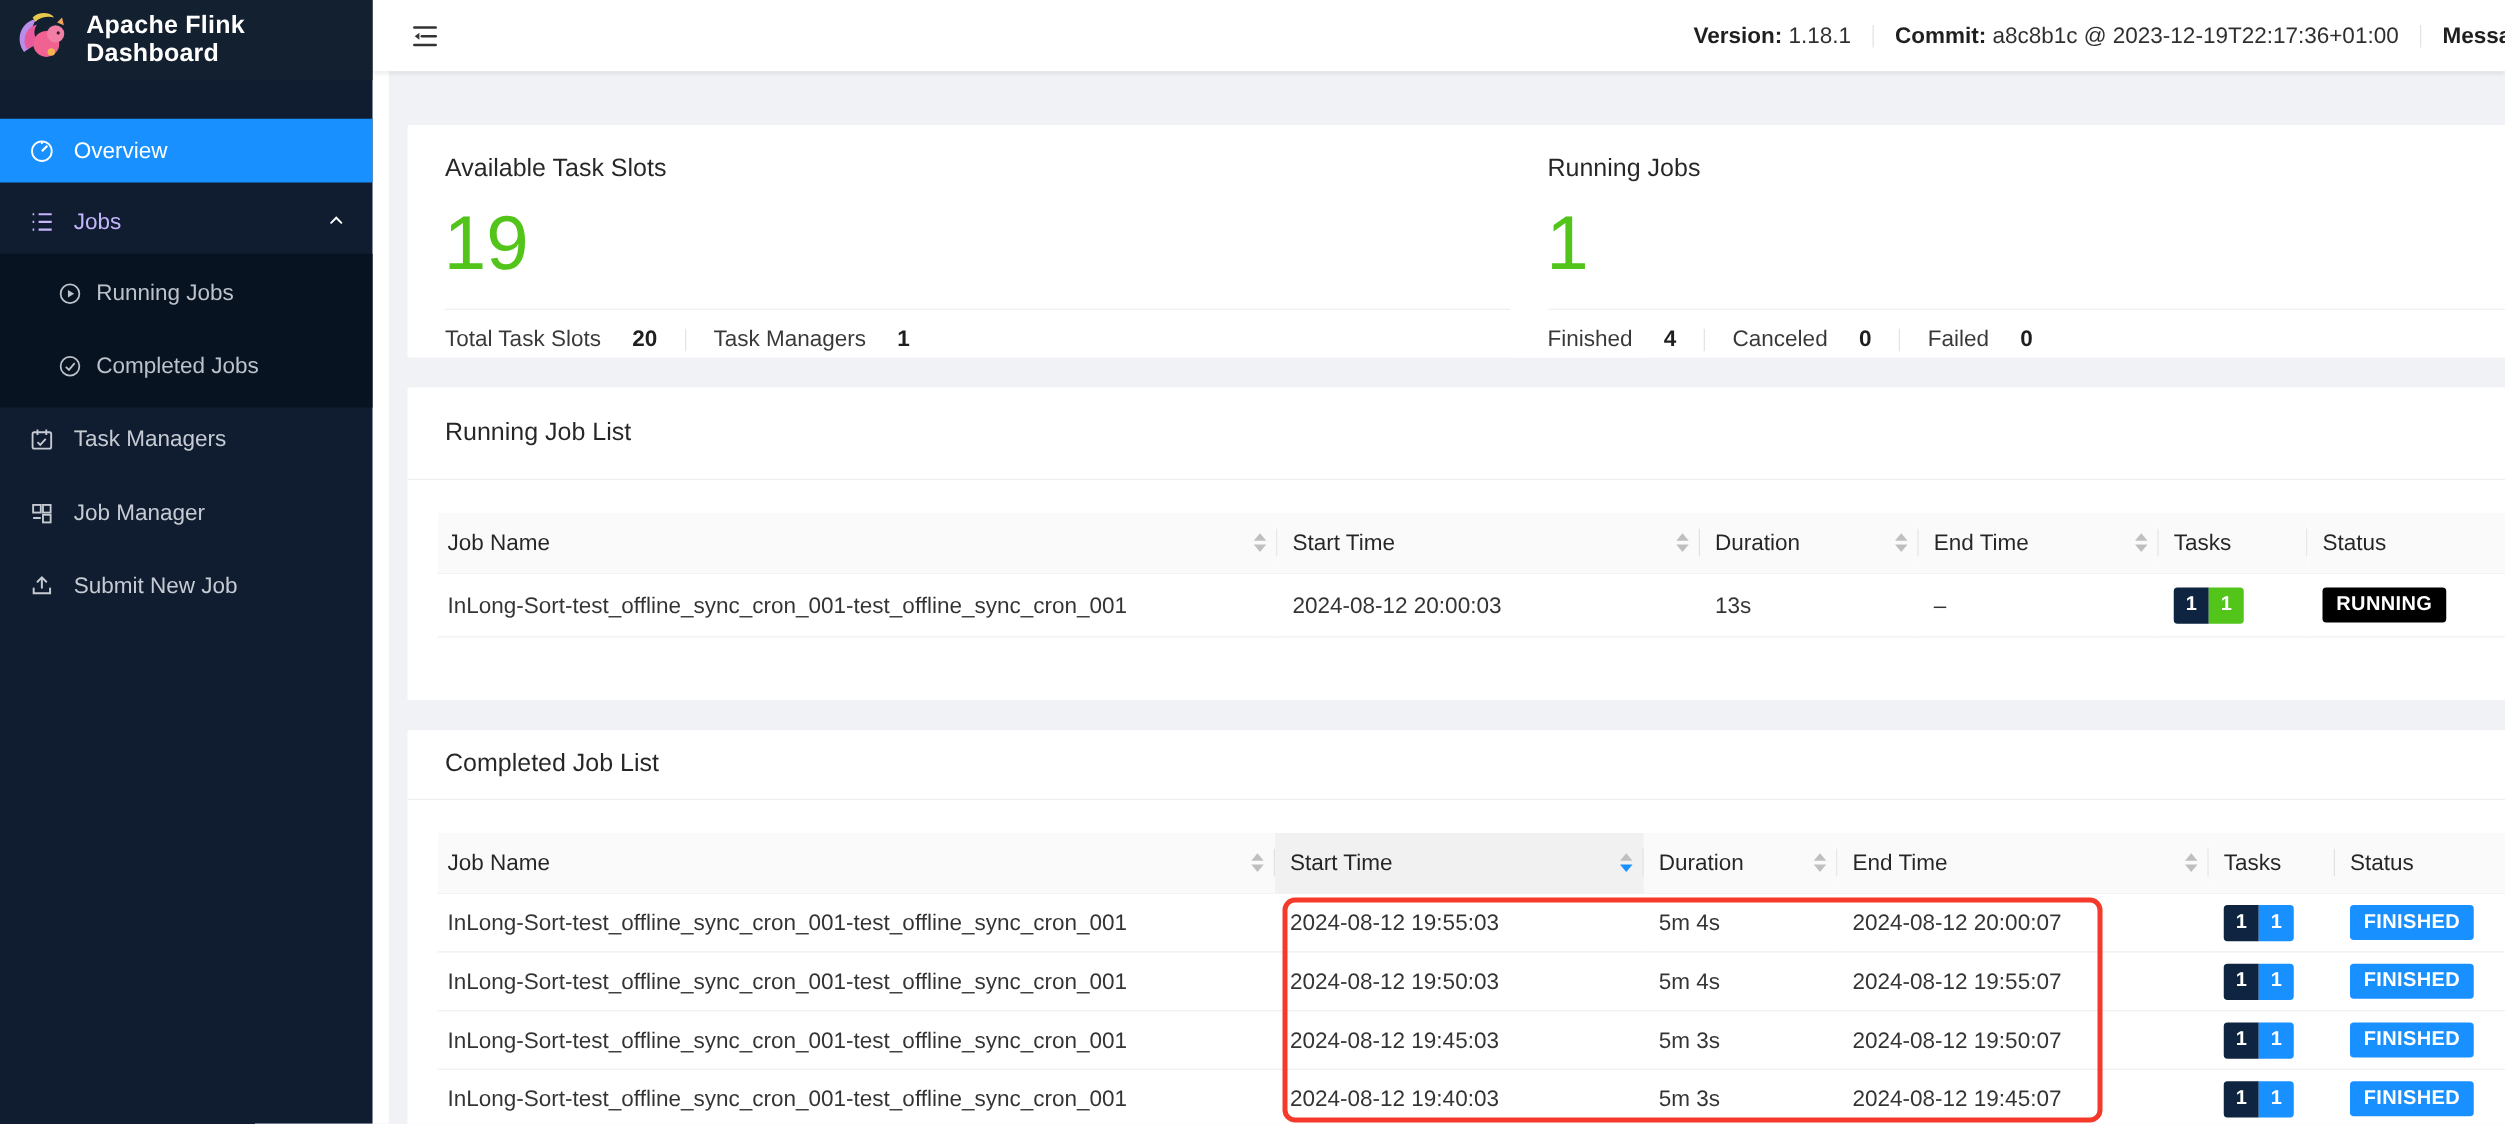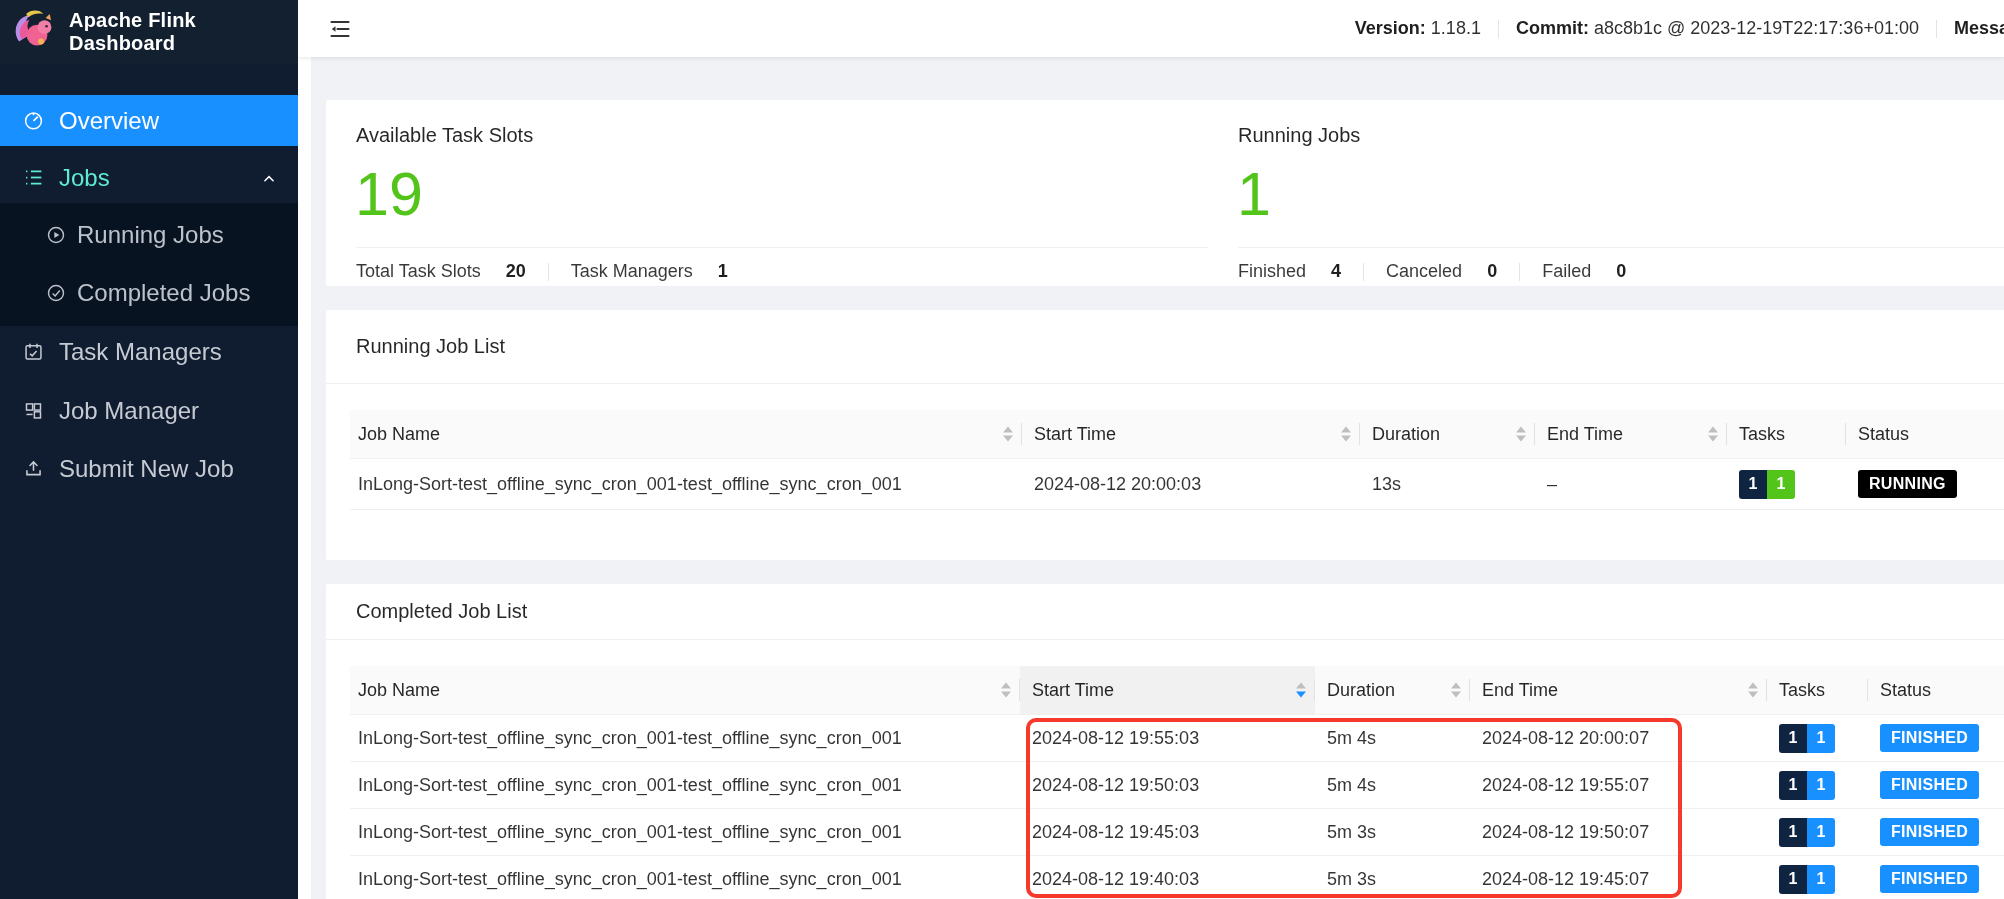--- a/index.html
+++ b/index.html
@@ -7,24 +7,24 @@
     width:2004px;height:899px;overflow:hidden;position:relative;
     font-family:"Liberation Sans",sans-serif;background:#f0f2f5;
     -webkit-font-smoothing:antialiased;
   }
   
   .sidebar{position:absolute;left:0;top:0;width:298px;height:899px;background:#101d30;z-index:10;}
   .logo{height:64px;display:flex;align-items:center;padding-left:10px;gap:13px;background:#13202f;}
   .logo-title{color:#fff;font-size:20px;font-weight:700;letter-spacing:.2px;}
   .menu{padding-top:31px;}
   .menu-item{height:51px;display:flex;align-items:center;padding:0 22px;gap:15px;
-    color:#c6cbd3;font-size:24px;cursor:pointer;position:relative;}
+    color:#c6cbd3;font-size:18px;cursor:pointer;position:relative;}
   .menu-item .mi{width:22px;height:22px;flex:0 0 22px;display:flex;align-items:center;justify-content:center;}
   .menu-item.selected{background:#1890ff;color:#fff;}
-  .menu-item.parent{color:#5eead4;margin-top:6px;}
+  .menu-item.parent{color:#c4b5fd;margin-top:6px;}
   .chev{position:absolute;right:22px;top:50%;transform:translateY(-50%);}
   .submenu{background:#081321;padding:6px 0 8px;}
   .submenu .menu-item{padding-left:45px;gap:10px;margin:0 0 7px 0;color:#bcc2cb;}
   .submenu .menu-item:last-child{margin-bottom:0;}
   .menu-item.tm{margin-top:0;}
   .menu-item.jm{margin-top:8px;}
   .menu-item.snj{margin-top:7px;}
   .scroll-strip{position:absolute;left:298px;top:57px;width:13px;height:842px;background:#ffffff;z-index:3;}
   
   .topbar{position:absolute;left:298px;top:0;width:1706px;height:57px;background:#fff;z-index:5;

